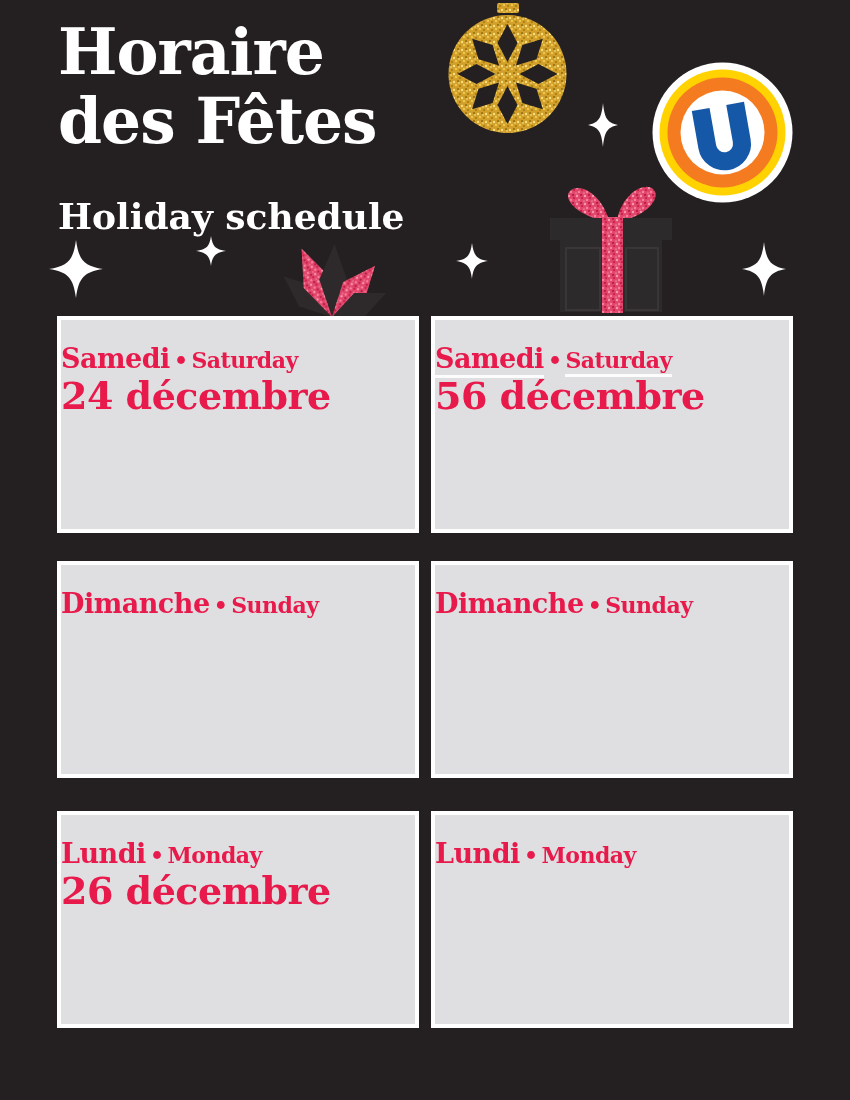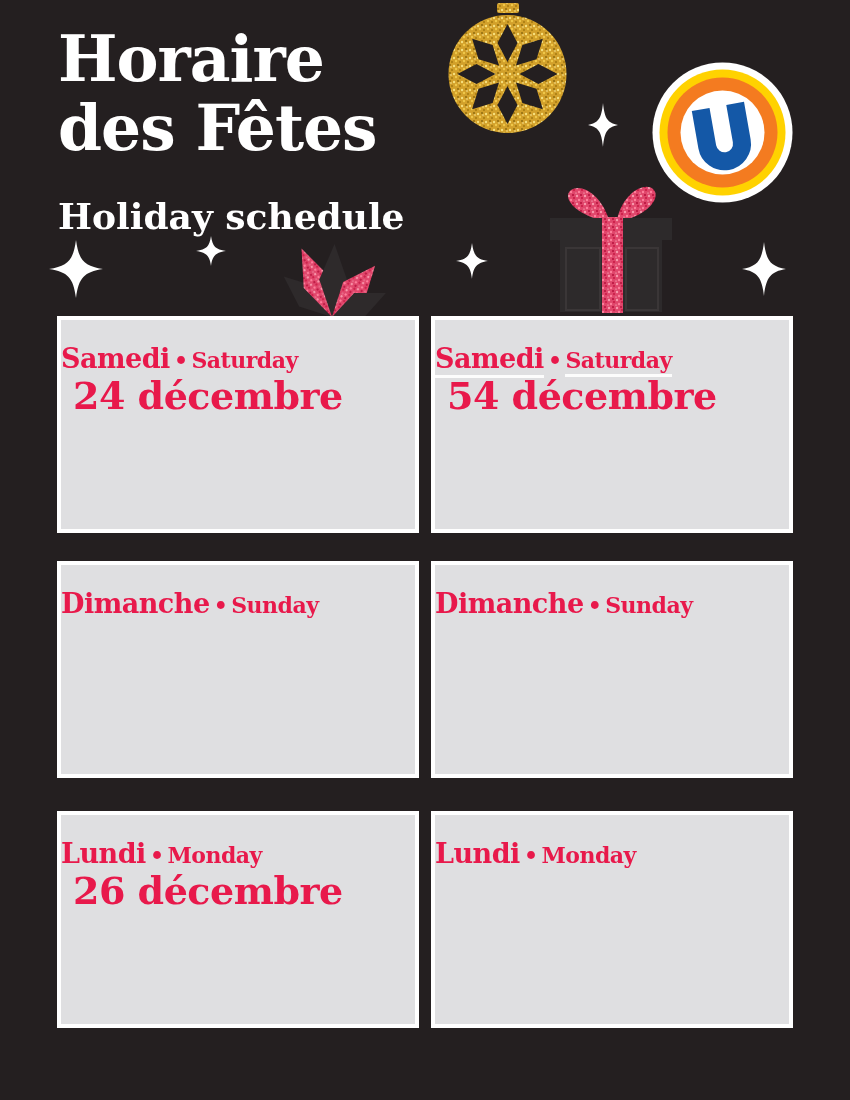--- a/index.html
+++ b/index.html
@@ -1,40 +1,40 @@
 <!DOCTYPE html>
 <html><head>
 <meta charset="utf-8">
 <style>
   html,body{margin:0;padding:0;background:#111;}
   .poster{
     position:relative;width:850px;height:1100px;background:#241F20;
     overflow:hidden;font-family:"DejaVu Serif", serif;
   }
   
-  .title{position:absolute;left:58px;top:25px;color:#FFFFFF;font-weight:700;
+  .title{position:absolute;left:58px;top:18px;color:#FFFFFF;font-weight:700;
          font-size:63px;line-height:1.10;letter-spacing:-1px;}
   .subtitle{position:absolute;left:58px;top:195px;color:#FFFFFF;font-weight:700;
          font-size:36px;letter-spacing:0;}
   
   .abs{position:absolute;}
   
   .card{
     position:absolute;width:354px;height:209px;background:#DFDFE1;
     border:4px solid #FFFFFF;color:#E8194B;
   }
   .card.c0{left:57px;top:316px;} .card.c1{left:431px;top:316px;}
   .card.c2{left:57px;top:561px;} .card.c3{left:431px;top:561px;}
   .card.c4{left:57px;top:811px;} .card.c5{left:431px;top:811px;}
   .card-day{margin-top:25px;font-weight:700;font-size:27px;line-height:1.05;
             letter-spacing:-0.5px;white-space:nowrap;}
   .card-day .en{font-size:22px;}
   .card-day .sep{font-size:22px;padding:0 4px;}
   .card-date{margin-top:3px;font-weight:700;font-size:38px;line-height:1.05;
-             letter-spacing:-0.5px;white-space:nowrap;padding-left:12px;}
+             letter-spacing:-0.5px;white-space:nowrap;}
   .card-date sup{font-size:55%;vertical-align:super;line-height:0;}
   .underlined{border-bottom:3px solid rgba(255,255,255,0.9);padding-bottom:1px;}
 </style>
 </head>
 <body>
 
 <div class="poster">
 
   <svg width="0" height="0" style="position:absolute" aria-hidden="true">
     <defs>
@@ -127,21 +127,21 @@
     <div class="card-date">
       <span>24 décembre</span><sup></sup><span></span>
     </div>
   </div>
 
   <div class="card c1">
     <div class="card-day">
       <span class="underlined">Samedi</span><span class="sep">•</span><span class="en underlined">Saturday</span>
     </div>
     <div class="card-date">
-      <span>54 décembre</span><sup></sup><span></span>
+      <span>56 décembre</span><sup></sup><span></span>
     </div>
   </div>
 
   <div class="card c2">
     <div class="card-day">
       <span>Dimanche</span><span class="sep">•</span><span class="en">Sunday</span>
     </div>
   </div>
 
   <div class="card c3">

